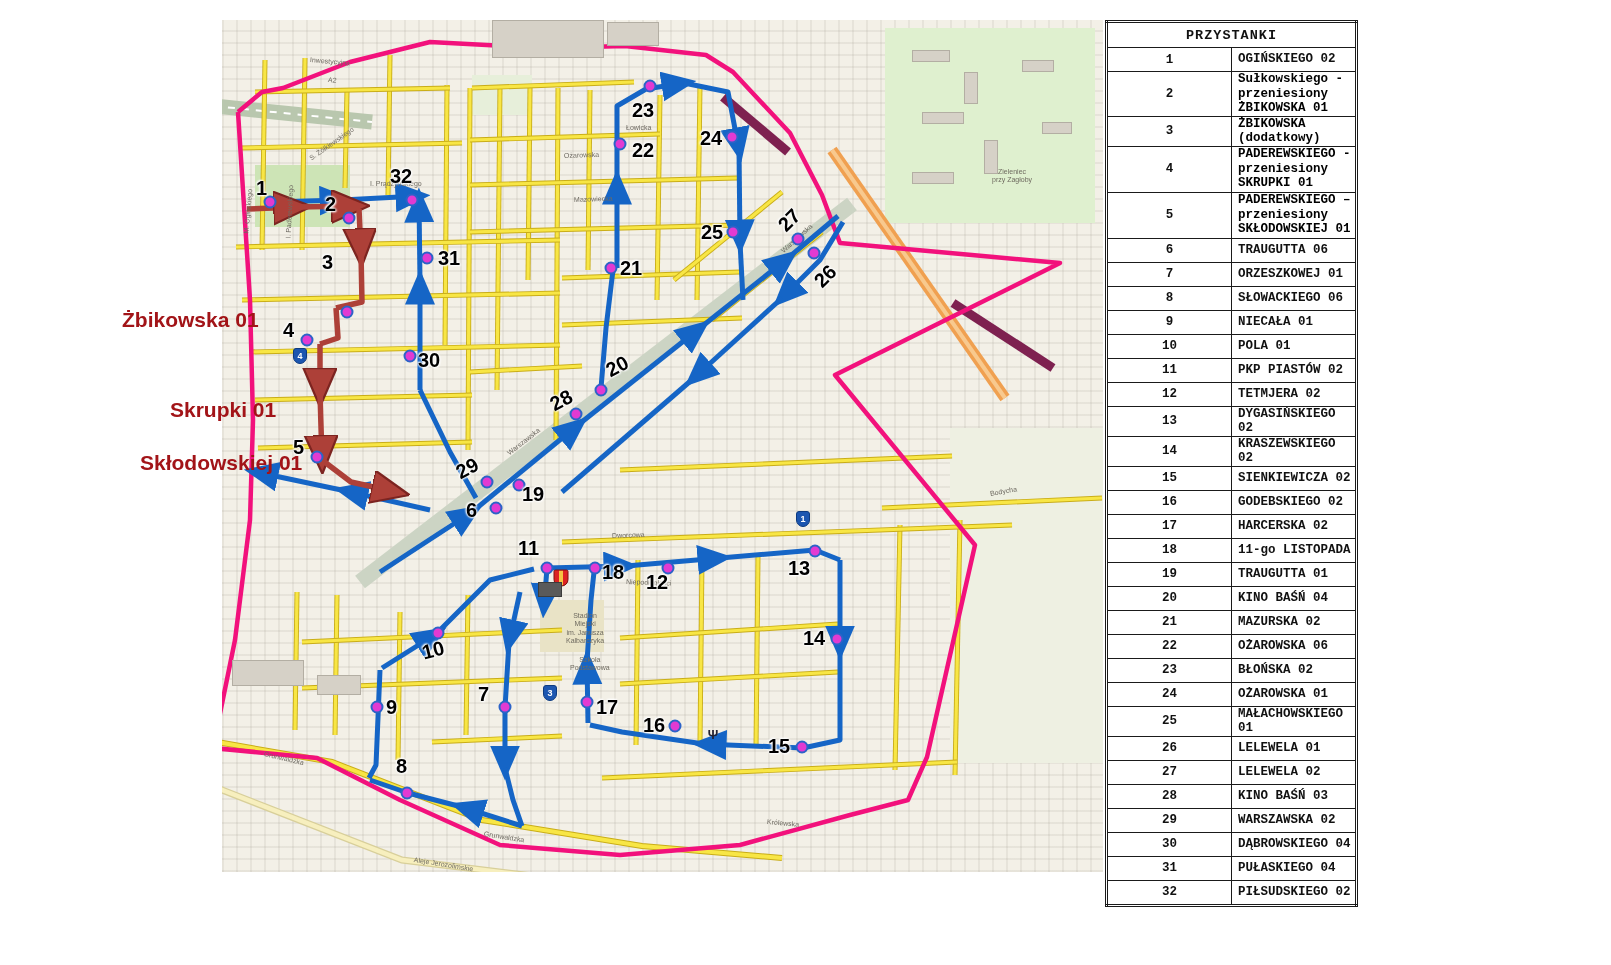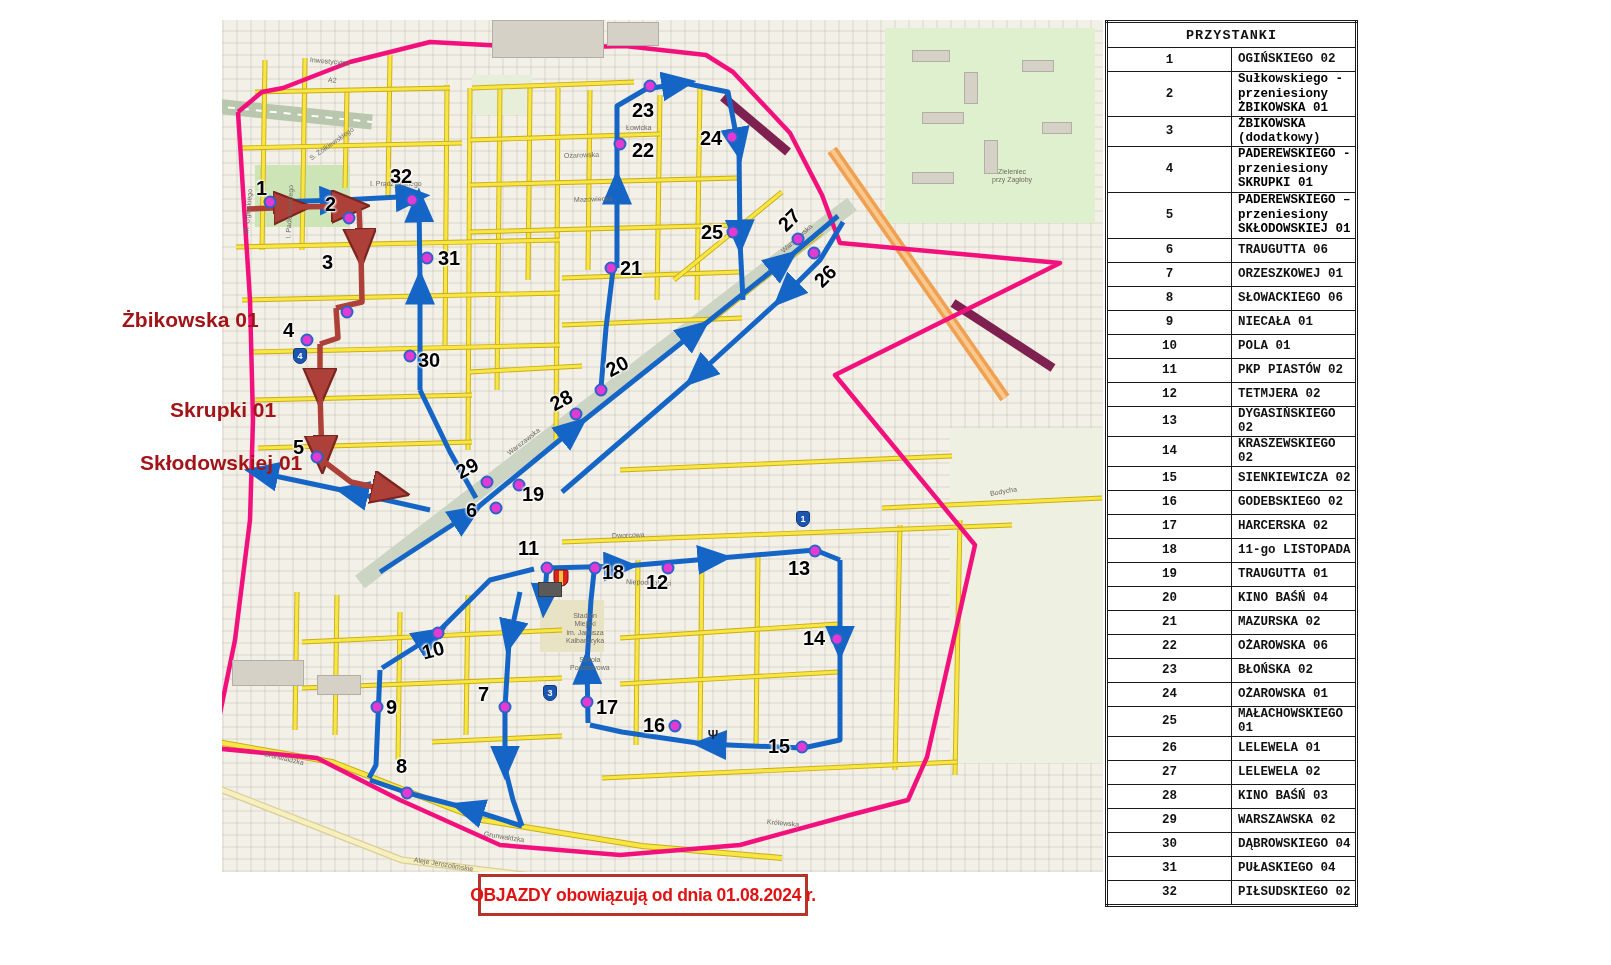--- a/index.html
+++ b/index.html
@@ -340,23 +340,20 @@
       </div>
 
   </div>
 
   <div id="left-labels">
       <div class="red-label" style="left: 122px; top: 308px;">Żbikowska 01</div>
       <div class="red-label" style="left: 170px; top: 398px;">Skrupki 01</div>
       <div class="red-label" style="left: 140px; top: 451px;">Skłodowskiej 01</div>
     </div>
 
-  <div id="banner">
-    <span>OBJAZDY obowiązują od dnia 01.08.2024 r.</span>
-  </div>
 
   <table id="stoptable">
     <thead>
       <tr>
         <th colspan="2">PRZYSTANKI</th>
       </tr>
     </thead>
     <tbody id="stoptable-body">
         <tr class="h1">
           <td class="no">1</td>

